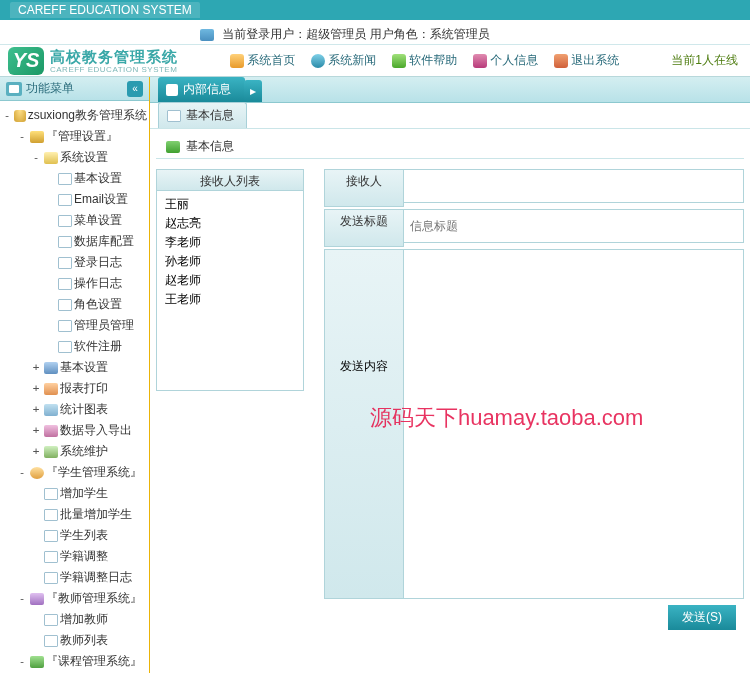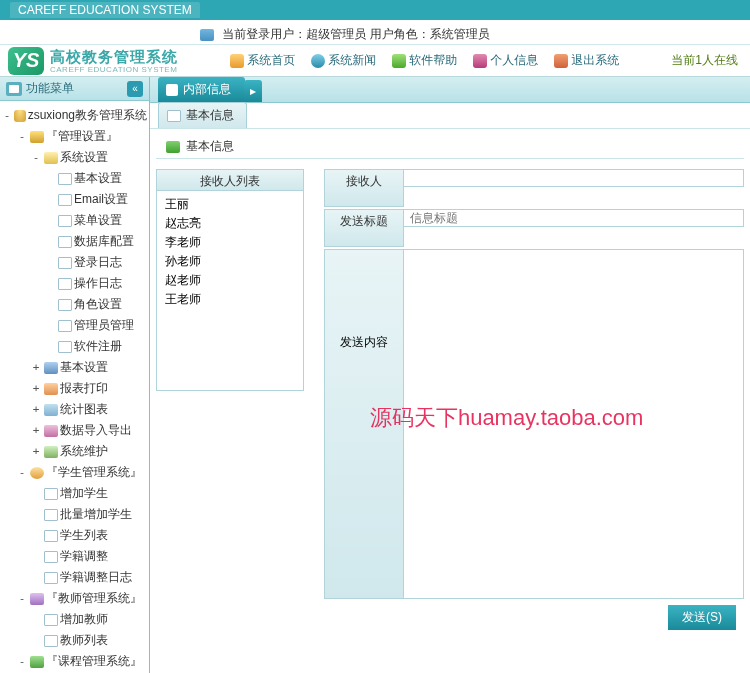--- a/index.html
+++ b/index.html
@@ -70,23 +70,23 @@
     .panel-hdr { height: 22px; background: linear-gradient(#e8f4f6,#d0e8ec); border: 1px solid #b0d4da; text-align: center; line-height: 22px; color: #333; }
     .recipient-list { border: 1px solid #b0d4da; border-top: none; height: 200px; padding: 4px 8px; background: #fff; overflow-y: auto; }
     .recipient-list div { padding: 1px 0; cursor: pointer; }
     .recipient-list::-webkit-scrollbar { width: 16px; }
     .recipient-list::-webkit-scrollbar-track { background: #f0f0f0; border-left: 1px solid #d0d0d0; }
     .recipient-list::-webkit-scrollbar-thumb { background: #c8c8c8; border: 1px solid #a0a0a0; }
     
     .compose { flex: 1; position: relative; }
     .compose-row { display: flex; margin-bottom: 2px; }
     .compose-label { width: 80px; height: 38px; background: linear-gradient(#e8f4f6,#d0e8ec); border: 1px solid #b0d4da; text-align: center; line-height: 22px; color: #333; }
-    .compose-input { flex: 1; height: 16px; border: 1px solid #b0d4da; border-left: none; padding: 8px 6px; color: #888; font-size: 12px; outline: none; }
+    .compose-input { flex: 1; height: 16px; border: 1px solid #b0d4da; border-left: none; padding: 16px 6px; color: #888; font-size: 12px; outline: none; }
     .compose-body-row { display: flex; }
-    .compose-body-label { width: 80px; background: linear-gradient(#e8f4f6,#d0e8ec); border: 1px solid #b0d4da; text-align: center; padding-top: 84px; }
+    .compose-body-label { width: 80px; background: linear-gradient(#e8f4f6,#d0e8ec); border: 1px solid #b0d4da; text-align: center; padding-top: 108px; }
     .compose-body { flex: 1; height: 350px; border: 1px solid #b0d4da; border-left: none; background: #fff; padding: 6px; resize: none; outline: none; }
     
     .watermark { position: absolute; left: 50%; top: 50%; transform: translate(-60%, -60%); color: #e61e50; font-size: 22px; font-family: Arial; pointer-events: none; white-space: nowrap; opacity: 0.9; }
     
     .send-btn-row { display: flex; justify-content: flex-end; padding: 6px 8px 0 0; }
     .send-btn { background: linear-gradient(#3ab3c3,#1a8a9a); color: #fff; border: none; padding: 4px 14px; cursor: pointer; font-size: 12px; }
     .tab-page-ico { width: 12px; height: 12px; background: #fff; border: 1px solid rgba(255,255,255,0.6); border-radius: 2px; }
   </style>
 </head>
 <body>

